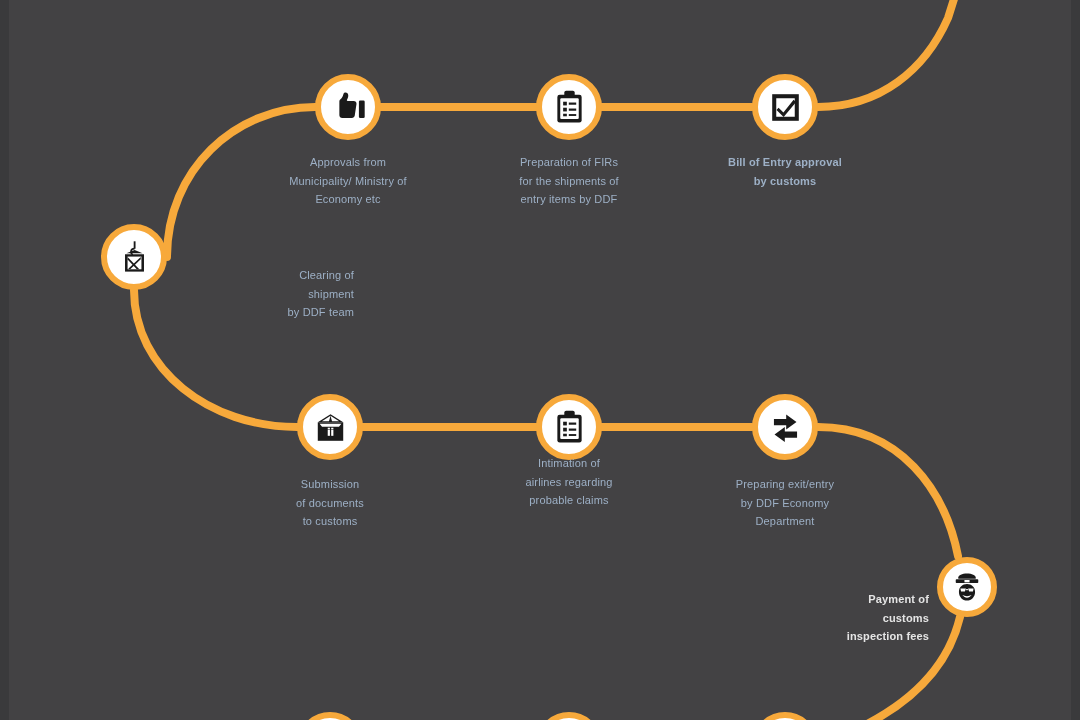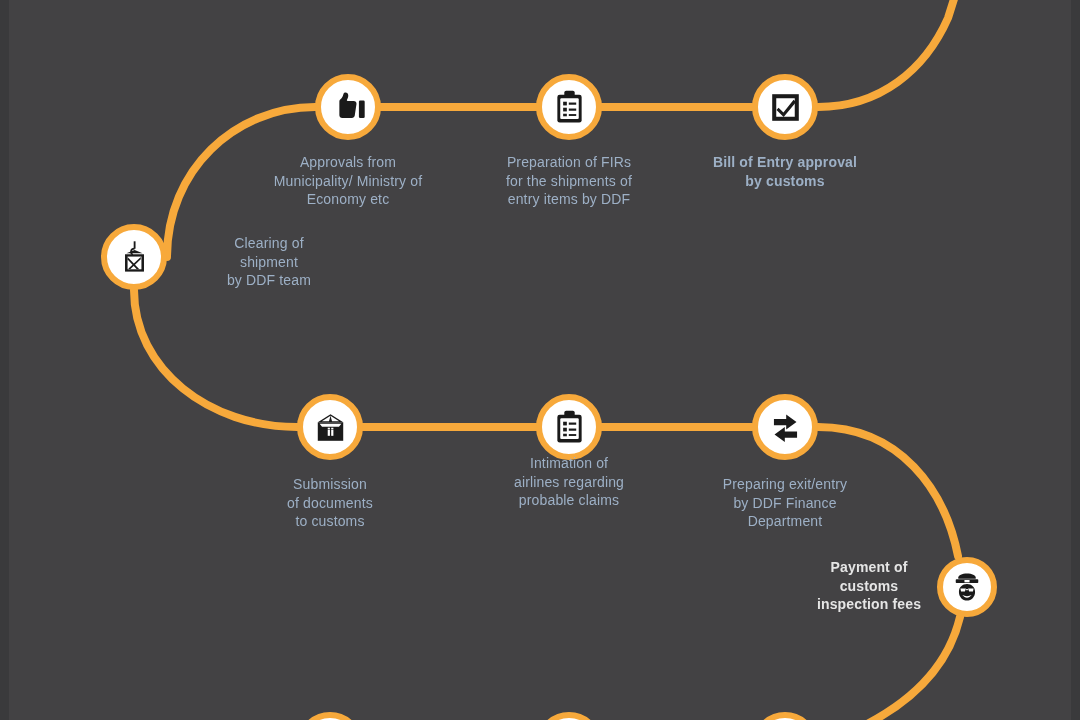--- a/index.html
+++ b/index.html
@@ -46,28 +46,29 @@
   }
   .node .glyph {
     display: block;
     line-height: 0;
   }
   .node svg { display: block; }
 
   .caption {
     position: absolute;
     color: #9db0c6;
-    font-size: 14px;
+    font-size: 11px;
     line-height: 18.5px;
     letter-spacing: 0.15px;
     white-space: pre-line;
     text-align: center;
   }
   .caption.left-align {
-    text-align: center;
+    text-align: right;
+    margin-top: 32px;
   }
   .caption.bold {
     font-weight: bold;
     color: #e5e5e5;
   }
 </style>
 </head>
 <body>
 
 <div id="stage">
@@ -178,21 +179,21 @@
 probable claims</div>
       <div class="node" style="left: 752px; top: 394px; width: 66px; height: 66px; border: 6px solid rgb(247, 169, 59); background: rgb(255, 255, 255);">
         <span class="glyph">
           <svg width="37" height="37" viewBox="0 0 32 32">
         <path fill="#1a1a1a" d="M6 8.6h10.6V4.8L25.5 11.3 16.6 17.8V14H6z"></path>
         <path fill="#1a1a1a" d="M26 19.4H15.4v-3.8L6.5 22.1 15.4 28.6V24.8H26z"></path>
       </svg>
         </span>
       </div>
       <div class="caption" style="left: 683px; top: 475px; width: 204px;">Preparing exit/entry
-by DDF Finance
+by DDF Economy
 Department</div>
       <div class="node" style="left: 937px; top: 557px; width: 60px; height: 60px; border: 6px solid rgb(247, 169, 59); background: rgb(255, 255, 255);">
         <span class="glyph">
           <svg width="34" height="34" viewBox="0 0 32 32">
         <path fill="#1a1a1a" d="M16 3.4c-4.6 0-8.2 1.9-8.2 3.6v1.3h16.4V7c0-1.7-3.6-3.6-8.2-3.6z"></path>
         <rect x="5.4" y="8.8" width="21.2" height="3.4" rx="0.7" fill="#1a1a1a"></rect>
         <path fill="#fff" d="M13.6 9.4h4.8v2.2h-4.8z"></path>
         <path fill="#1a1a1a" d="M16 13.2c-4.3 0-7.6 2.9-7.6 7.4 0 4.6 3.4 8.1 7.6 8.1s7.6-3.5 7.6-8.1c0-4.5-3.3-7.4-7.6-7.4z"></path>
         <path fill="#fff" d="M9.8 17.4h5.2l-1 2.8h-3.6zM17 17.4h5.2l-.6 2.8h-3.6z"></path>
         <path fill="#fff" d="M15 18h2v1h-2z"></path>

